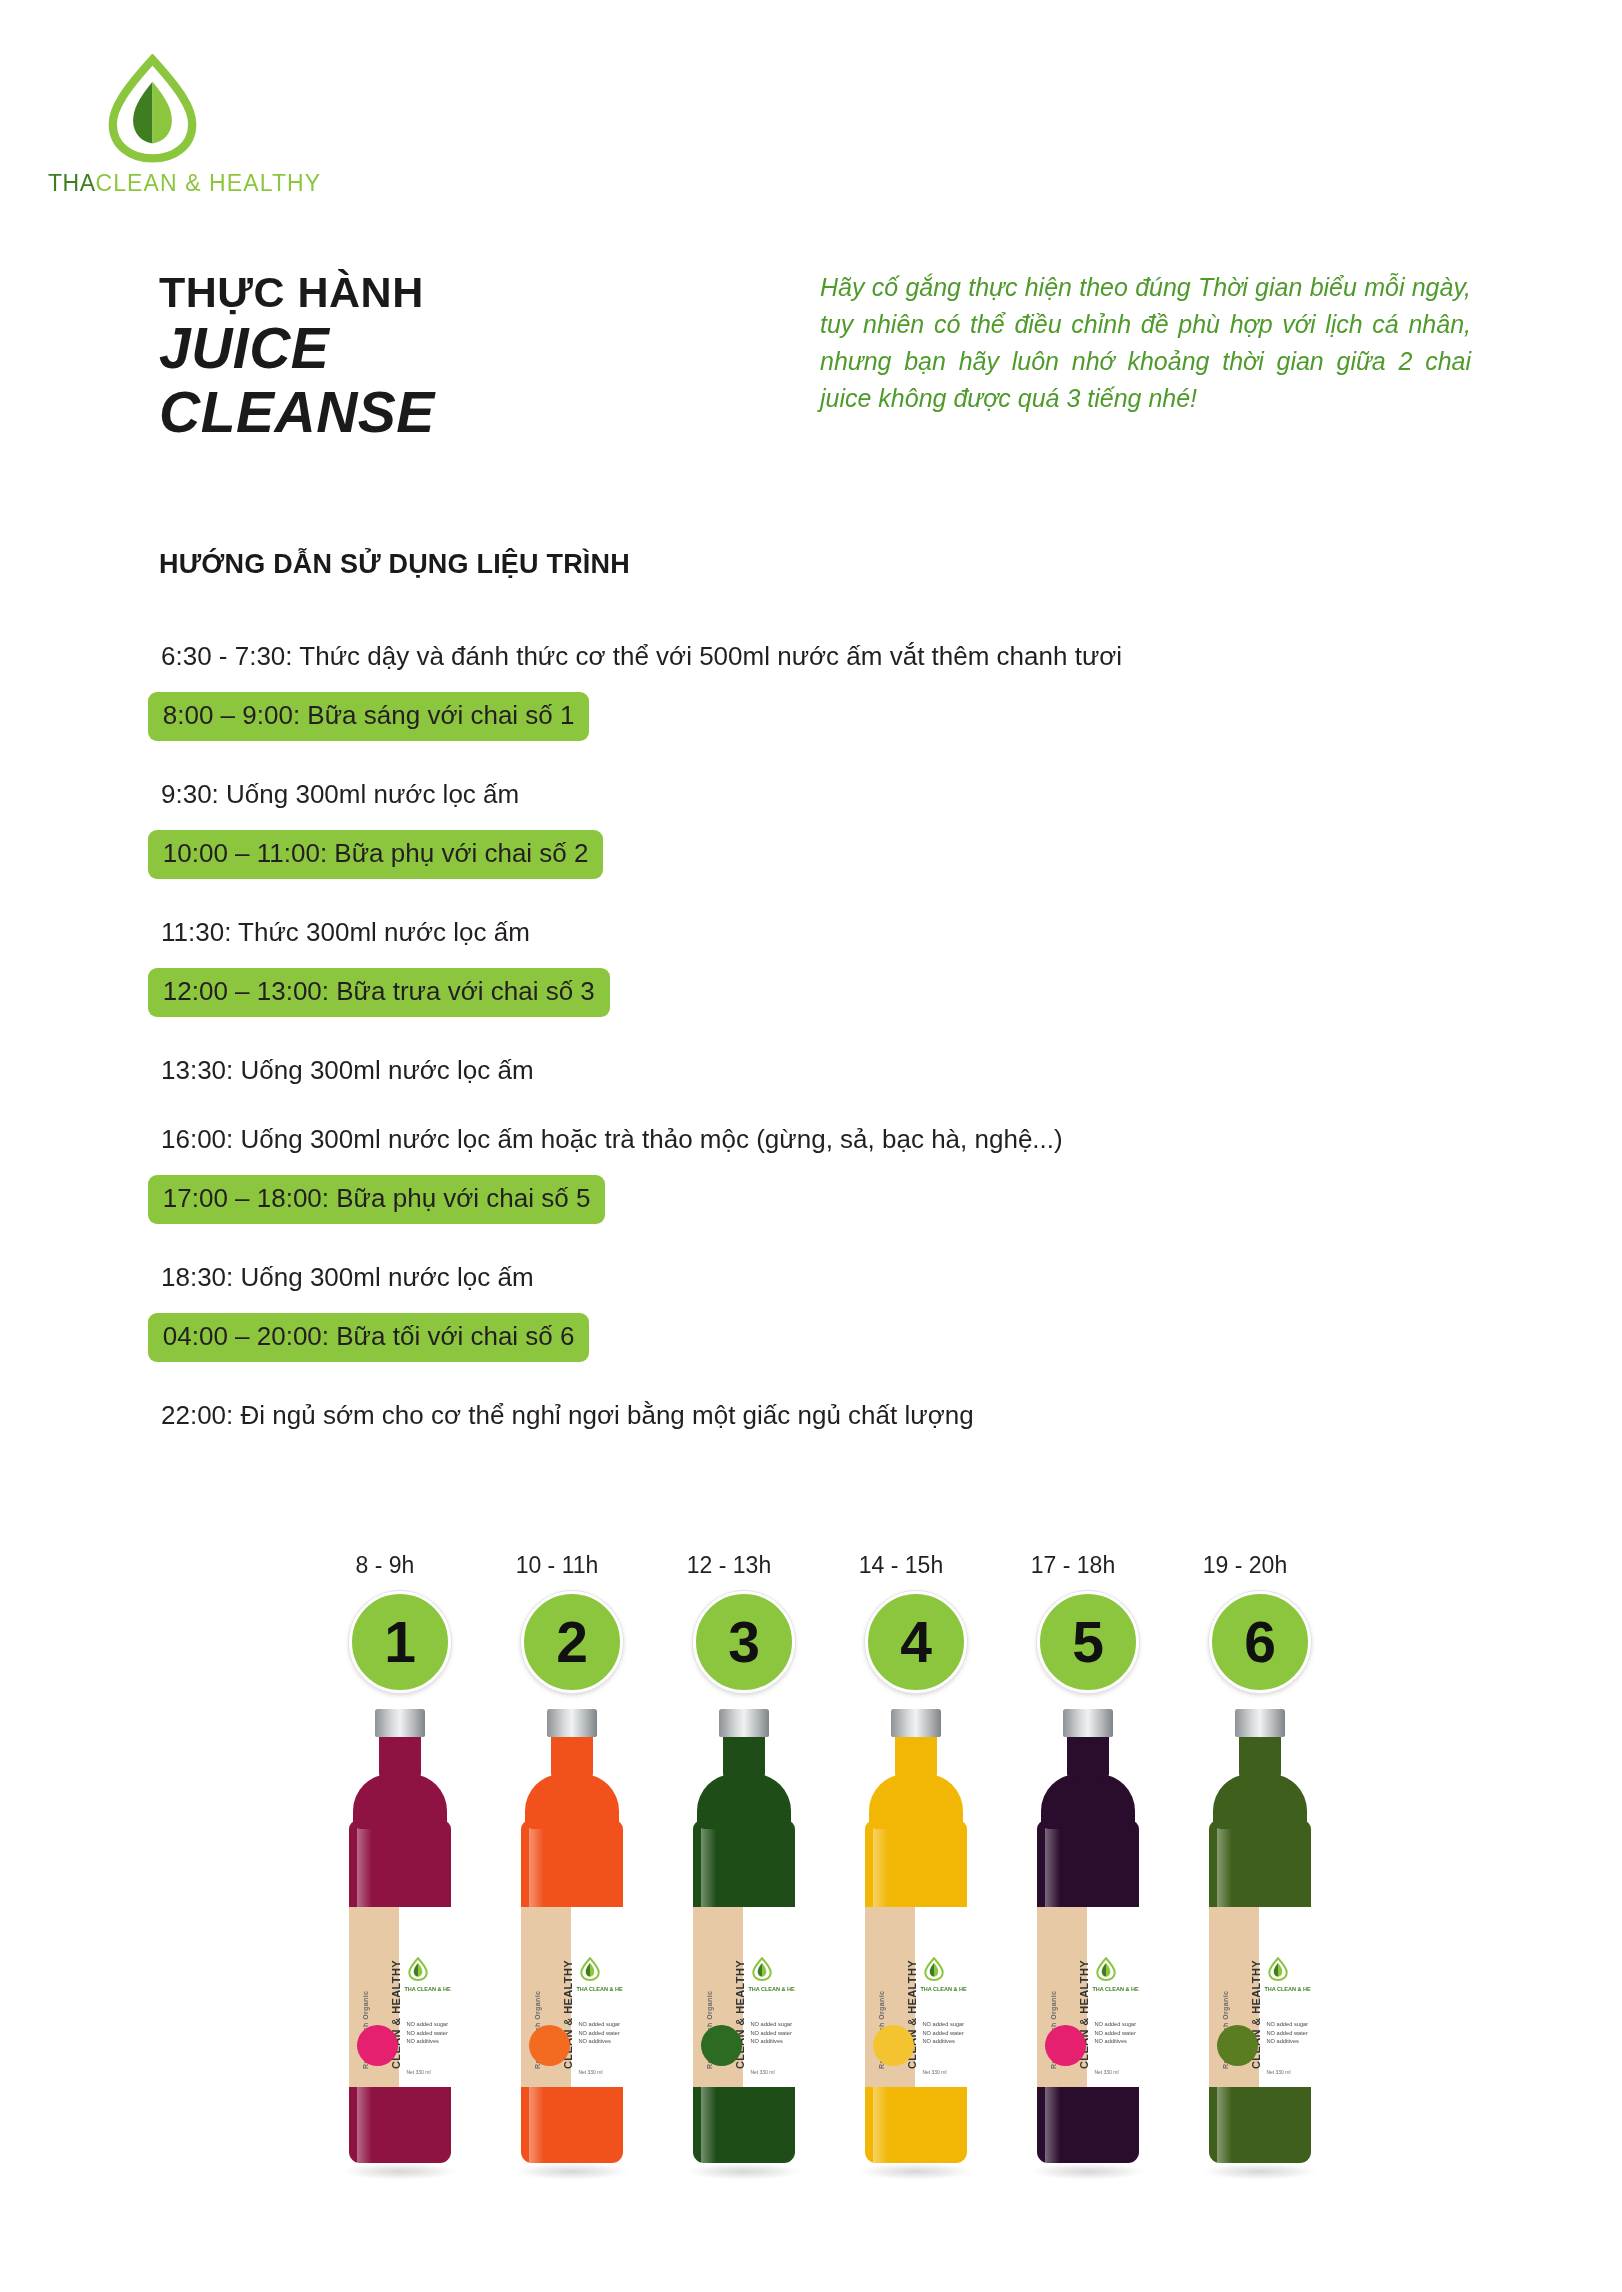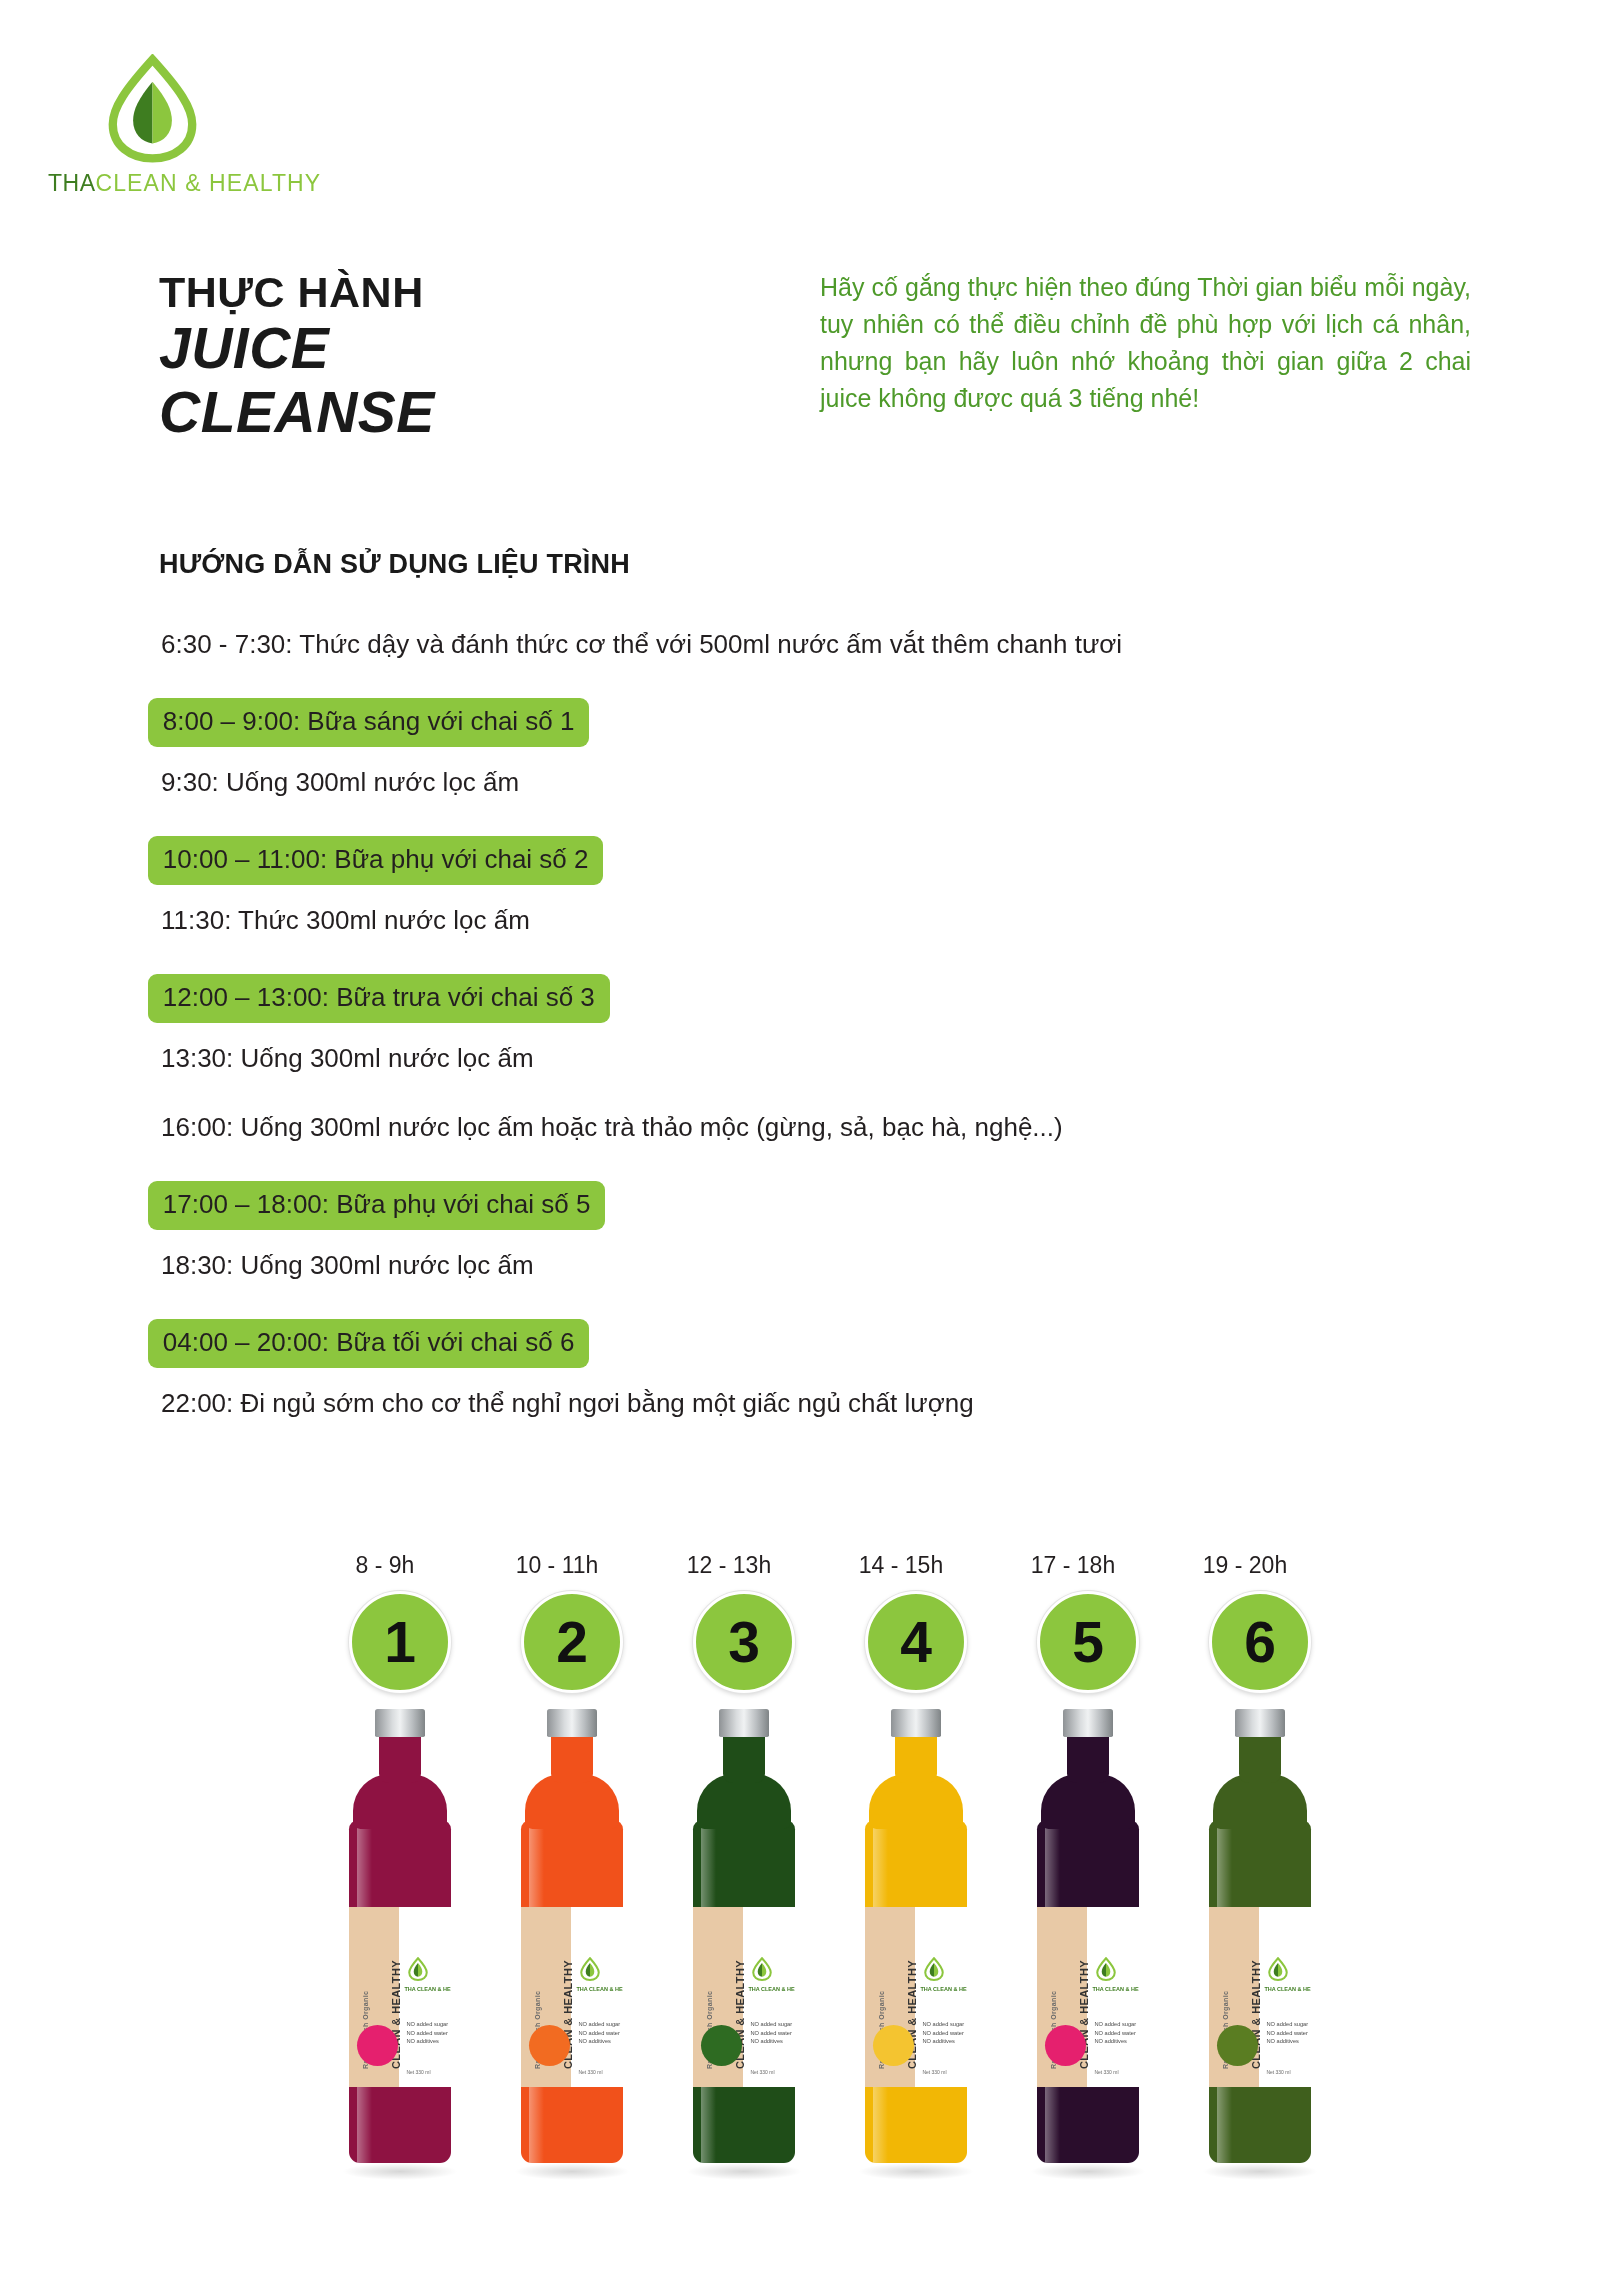--- a/index.html
+++ b/index.html
@@ -64,20 +64,21 @@
   }
 
   
   .note {
     position: absolute;
     left: 820px;
     top: 269px;
     width: 651px;
     font-size: 25px;
     line-height: 1.48;
+    font-style: italic;
     color: #4e9a2a;
     text-align: justify;
     font-weight: 500;
   }
 
   
   .subtitle {
     position: absolute;
     left: 159px;
     top: 549px;
@@ -89,21 +90,21 @@
 
   
   .schedule {
     position: absolute;
     left: 148px;
     top: 629px;
     width: 1329px;
   }
   .sched-row {
     display: flex;
-    align-items: flex-start;
+    align-items: flex-end;
     height: 43px;
     margin-bottom: 26px;
   }
   .sched-text {
     font-size: 26px;
     color: #231f20;
     line-height: 1.2;
     padding: 0 13px;
     white-space: nowrap;
   }

